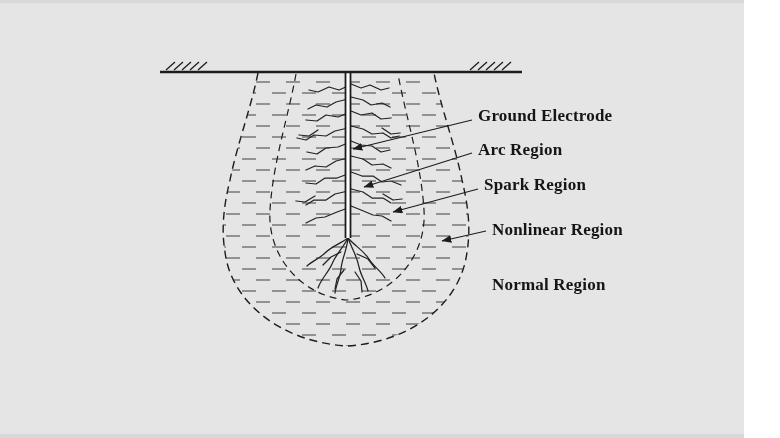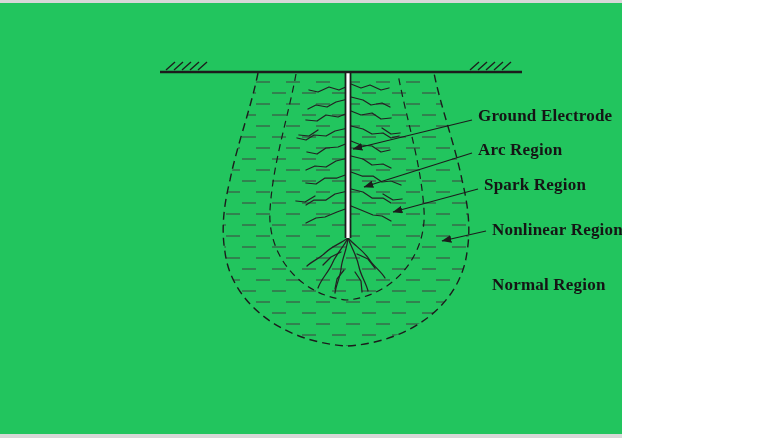--- a/index.html
+++ b/index.html
@@ -1,19 +1,19 @@
 <!DOCTYPE html>
 <html><head>
 <meta charset="utf-8">
 <style>
   html,body{margin:0;padding:0;background:#ffffff;}
   .stage{
     position:relative;
-    width:622px;height:438px;
-    background:#22c55e;
+    width:744px;height:438px;
+    background:#e5e5e5;
     overflow:hidden;
     font-family:"Liberation Serif", serif;
   }
   svg{display:block;}
   .lbl{
     font-family:"Liberation Serif", serif;
     font-size:17px;
     font-weight:600;
     fill:#151515;
     letter-spacing:.2px;

